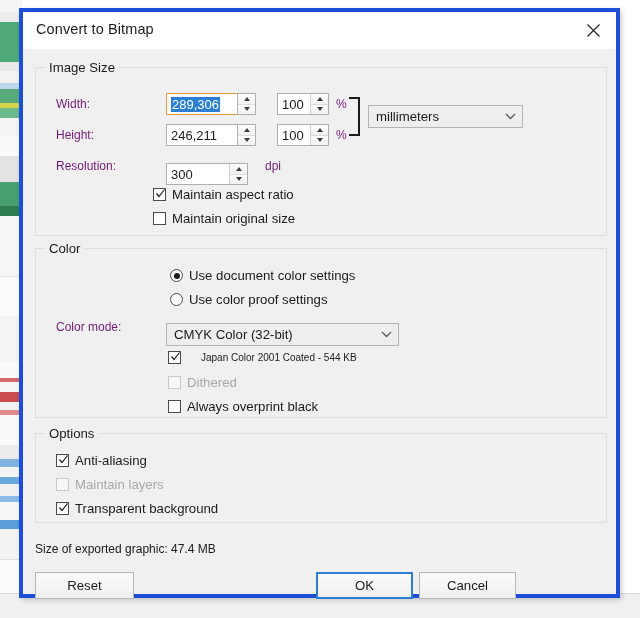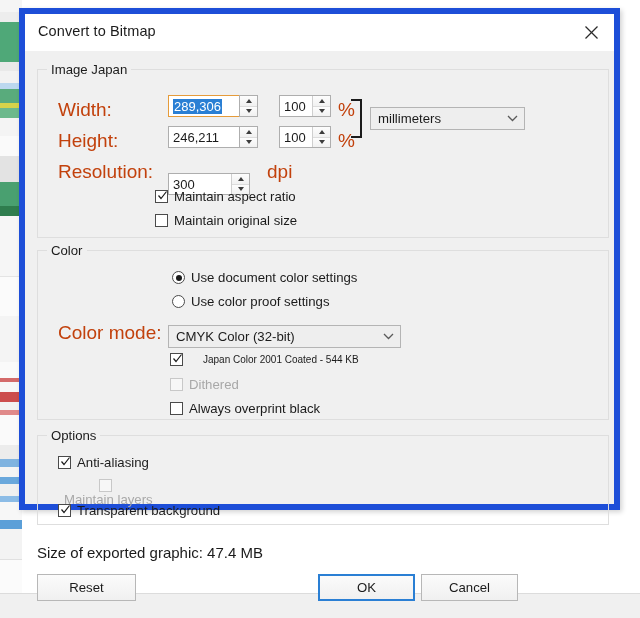--- a/index.html
+++ b/index.html
@@ -37,23 +37,23 @@
     background: #f0f0f0;
     border-top: 1px solid #dcdcdc;
   }
 
   
   #dialog {
     position: absolute;
     left: 19px;
     top: 8px;
     width: 601px;
-    height: 502px;
+    height: 590px;
     background: #f0f0f0;
-    border: 6px solid #1d4ed8;
+    border: 4px solid #1d4ed8;
     box-sizing: border-box;
     box-shadow: 2px 2px 5px rgba(0,0,0,0.18);
   }
   #titlebar {
     position: relative;
     height: 37px;
     background: #ffffff;
     border-bottom: 1px solid #f0f0f0;
   }
   #dialog-title {
@@ -95,22 +95,22 @@
     top: -8px;
     left: 9px;
     background: #f0f0f0;
     padding: 0 4px;
     font-size: 13.2px;
     color: #1b1b1b;
   }
 
   .lbl {
     position: absolute;
-    font-size: 19px;
-    color: #c2410c;
+    font-size: 12px;
+    color: #701a75;
     white-space: nowrap;
   }
 
   
   .spinwrap {
     position: absolute;
     height: 22px;
     display: flex;
     background: #ffffff;
     border: 1px solid #aeaeae;
@@ -285,21 +285,21 @@
     font-size: 13.2px;
     color: #1b1b1b;
     cursor: default;
   }
   .btn.default {
     border: 2px solid #2a7fd4;
   }
 
   #size-note {
     position: absolute;
-    font-size: 15px;
+    font-size: 12px;
     color: #1b1b1b;
   }
 </style>
 </head>
 <body>
 
 <div id="bg-app">
   <div class="bg-right-pane"></div>
 
   <div class="bg-strip" style="top:0;height:12px;background:#f5f5f5;"></div>
@@ -350,21 +350,21 @@
       <svg width="15" height="15" viewBox="0 0 15 15" aria-hidden="true">
         <line x1="1.5" y1="1.5" x2="13.5" y2="13.5" stroke="#2b2b2b" stroke-width="1.3"></line>
         <line x1="13.5" y1="1.5" x2="1.5" y2="13.5" stroke="#2b2b2b" stroke-width="1.3"></line>
       </svg>
     </div>
   </div>
 
   <div id="body-area">
 
     <div class="groupbox" style="left:12px; top:18px; width:570px; height:167px;">
-      <div class="group-legend">Image Japan</div>
+      <div class="group-legend">Image Size</div>
     </div>
 
     <div class="lbl" style="left:33px; top:48px;">Width:</div>
 
     <div class="spinwrap focused" style="left:143px; top:44px; width:72px;">
       <div class="spin-text sel">
         <span>289,306</span>
       </div>
     </div>
     <div class="spin-outer" style="left:214px; top:44px;">
@@ -421,21 +421,21 @@
     <div class="combo" style="left:345px; top:56px; width:155px;">
       <div class="combo-text">millimeters</div>
       <div class="chev">
         <svg width="11" height="7" viewBox="0 0 11 7">
             <polyline points="1,1 5.5,5.5 10,1" fill="none" stroke="#5a5a5a" stroke-width="1.3"></polyline>
           </svg>
       </div>
     </div>
 
     <div class="lbl" style="left:33px; top:110px;">Resolution:</div>
-    <div class="spinwrap" style="left:143px; top:122px; width:82px;gap:19px;">
+    <div class="spinwrap" style="left:143px; top:114px; width:82px;gap:19px;">
       <div class="spin-text">300</div>
       <div class="spin-btns">
         <div class="sb">
             <span class="tri-up"></span>
           </div>
         <div class="sb">
             <span class="tri-dn"></span>
           </div>
       </div>
     </div>
@@ -506,21 +506,21 @@
 
     <div class="cbrow" style="left:33px; top:404px;">
       <span class="cbox">
         <svg class="tick" viewBox="0 0 11 11">
             <polyline points="1.5,5.5 4,8.5 9.5,1.5" fill="none" stroke="#1b1b1b" stroke-width="1.2"></polyline>
           </svg>
       </span>
       <span class="cblabel">Anti-aliasing</span>
     </div>
 
-    <div class="cbrow" style="left:33px; top:428px;flex-direction:column;">
+    <div class="cbrow" style="left:33px; top:428px;">
       <span class="cbox disabled"></span>
       <span class="cblabel dim">Maintain layers</span>
     </div>
 
     <div class="cbrow" style="left:33px; top:452px;">
       <span class="cbox">
         <svg class="tick" viewBox="0 0 11 11">
             <polyline points="1.5,5.5 4,8.5 9.5,1.5" fill="none" stroke="#1b1b1b" stroke-width="1.2"></polyline>
           </svg>
       </span>

